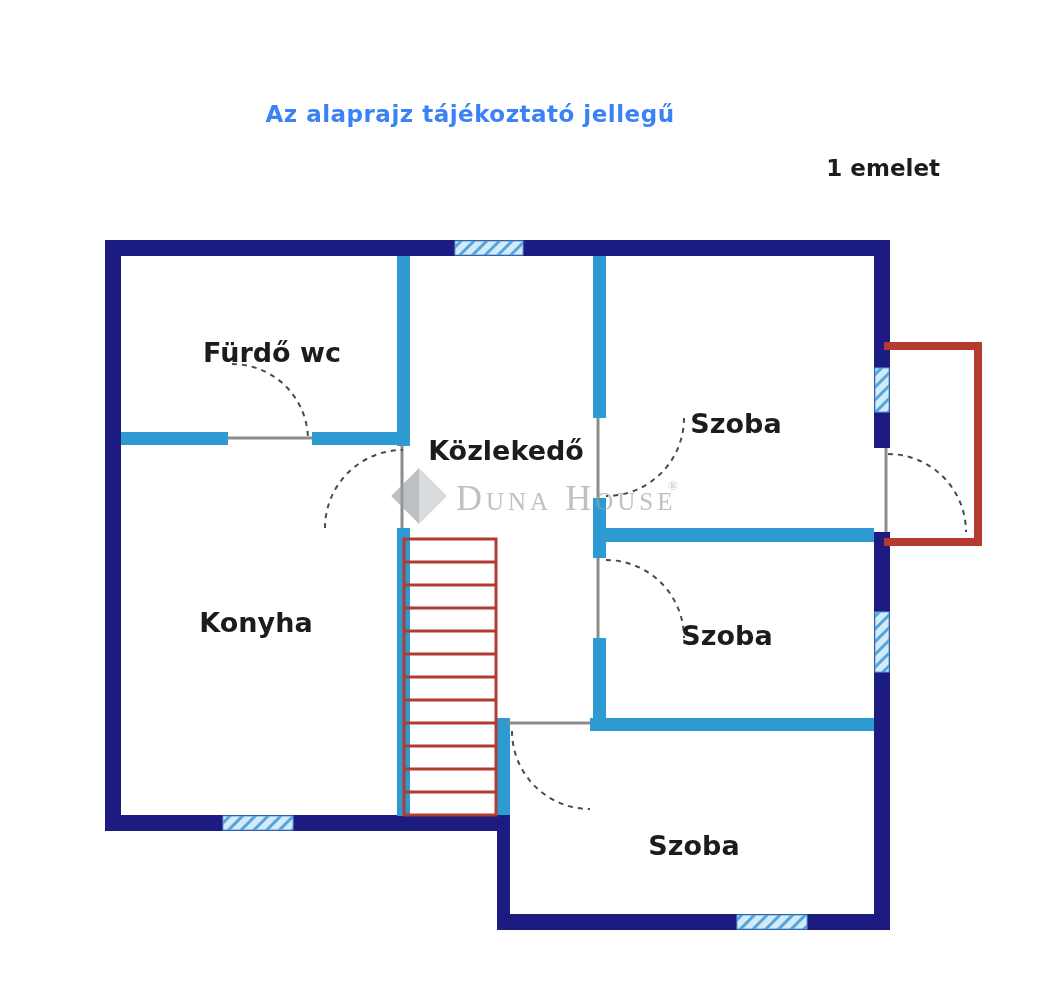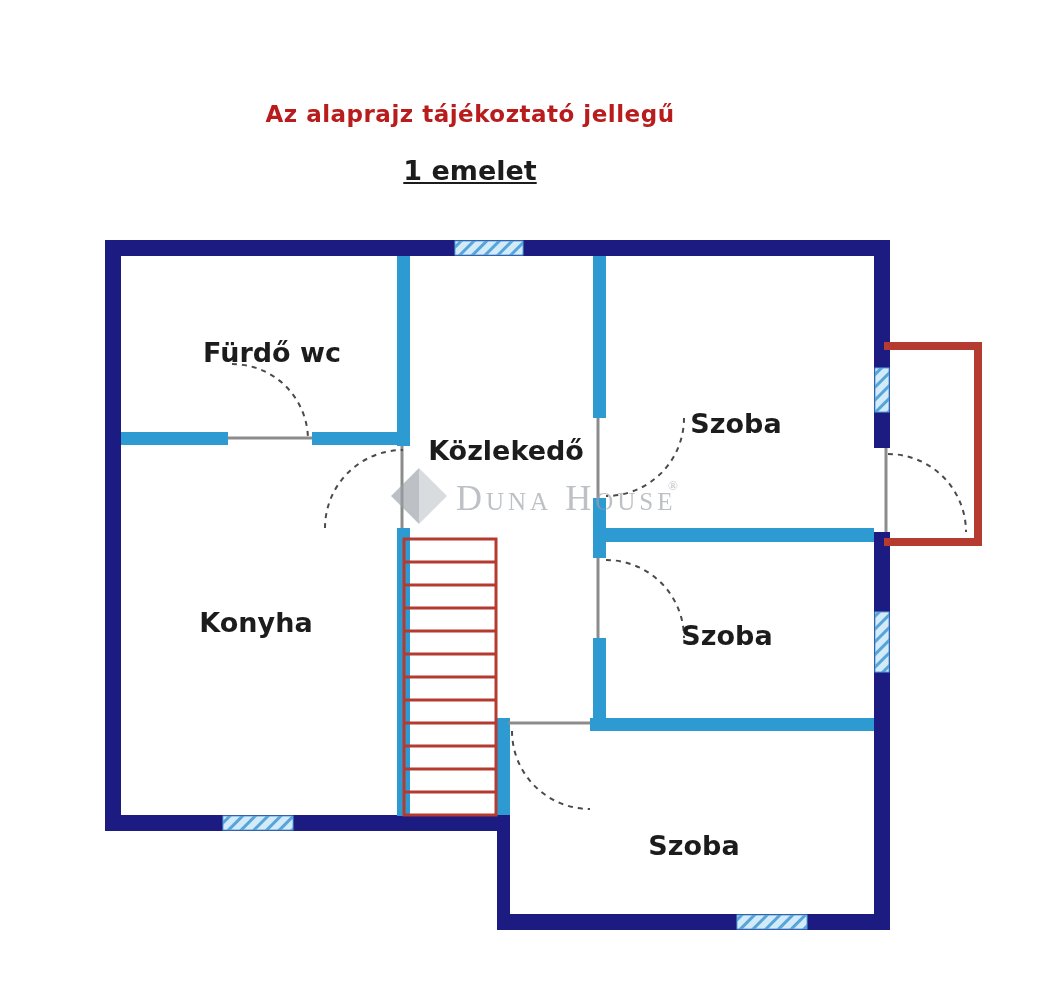--- a/index.html
+++ b/index.html
@@ -1,21 +1,21 @@
 <!DOCTYPE html>
 <html><head>
 <meta charset="utf-8">
 <style>
   html,body{margin:0;padding:0;background:#ffffff;}
   body{width:1057px;height:1000px;position:relative;overflow:hidden;
        font-family:"DejaVu Sans",sans-serif;}
   .title{position:absolute;top:101px;left:0;width:940px;text-align:center;
-         font-weight:bold;font-size:23px;color:#b91c1c;letter-spacing:.5px;}
-  .subtitle{position:absolute;top:155px;left:0;width:940px;text-align:center;
-            font-weight:bold;font-size:27px;color:#1c1c1c;text-decoration:underline;}
+         font-weight:bold;font-size:23px;color:#3b82f6;letter-spacing:.5px;}
+  .subtitle{position:absolute;top:155px;left:0;width:940px;text-align:right;
+            font-weight:bold;font-size:23px;color:#1c1c1c;}
   svg{position:absolute;top:0;left:0;}
   .room-label{font-family:"DejaVu Sans",sans-serif;font-weight:bold;font-size:27px;}
   .wm-text{font-family:"Liberation Serif","DejaVu Serif",serif;font-variant:small-caps;
            font-size:36px;letter-spacing:4px;}
   .wm-reg{font-family:"Liberation Serif","DejaVu Serif",serif;font-size:13px;}
 </style>
 </head>
 <body>
 
 <div class="title">Az alaprajz tájékoztató jellegű</div>

